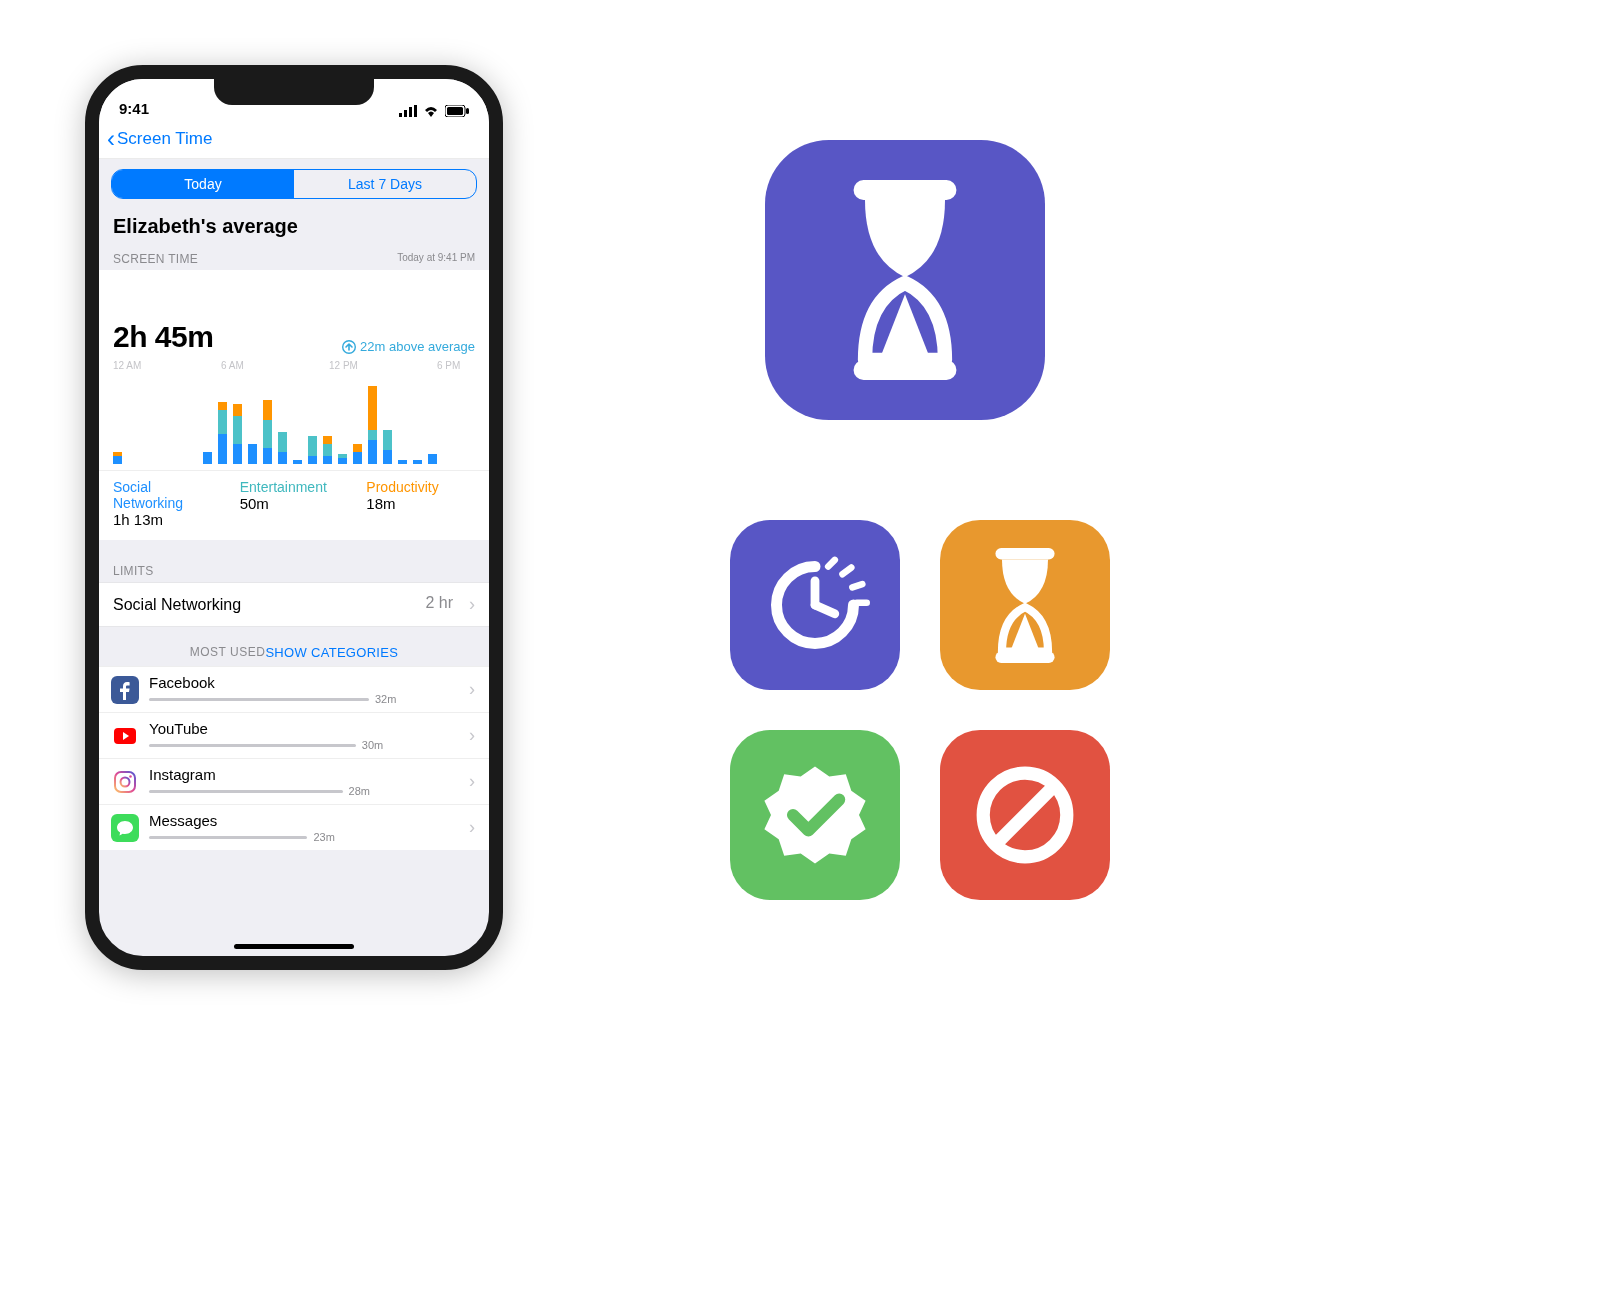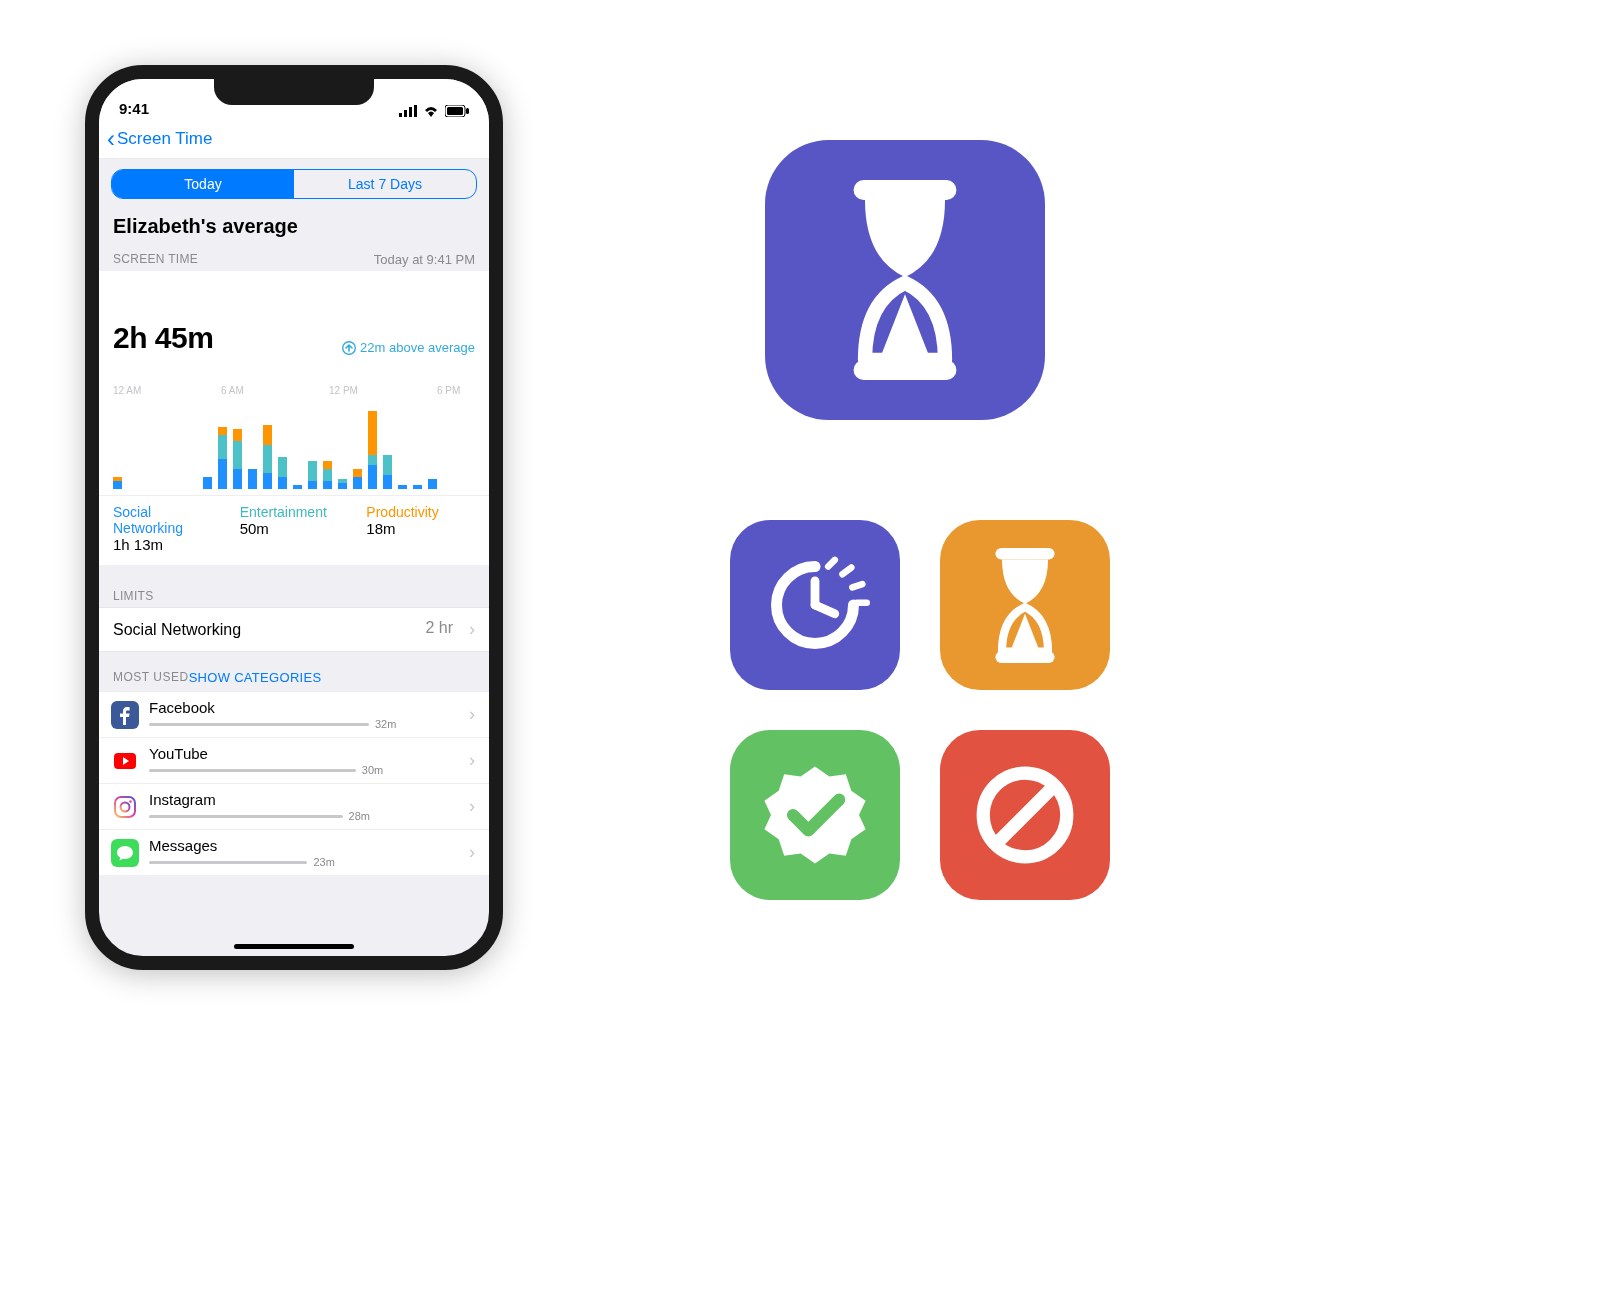--- a/index.html
+++ b/index.html
@@ -63,30 +63,30 @@
   .segmented > div{flex:1;text-align:center;padding:6px 0;color:#007aff;cursor:pointer;}
   .segmented .active{background:#007aff;color:#fff;}
 
   .device-title{font-size:20px;font-weight:700;padding:6px 14px 8px;color:#000;}
 
   .section-header{
     font-size:12px; color:#8a8a8e; padding:6px 14px 4px;
     display:flex; justify-content:space-between; text-transform:uppercase;
     letter-spacing:.3px;
   }
-  .section-header .right{text-transform:none;font-size:13px;letter-spacing:0;}
+  .section-header .right{text-transform:none;font-size:10px;letter-spacing:0;}
 
   .card{background:#fff;}
 
   .total-row{padding:10px 14px 4px; display:flex; align-items:flex-end; justify-content:space-between;}
   .total-time{font-size:30px; font-weight:700; color:#000; letter-spacing:-0.5px;margin-top:40px;}
   .delta{color:#34aadc;font-size:13px;display:flex;align-items:center;gap:4px;}
 
   .hour-labels{display:flex;padding:2px 14px 0;font-size:10px;color:#c4c4c8;gap:70px;}
-  .hour-labels span{width:40px;margin-top:24px;}
+  .hour-labels span{width:40px;}
 
   .barchart{
     display:flex; align-items:flex-end; gap:6px;
     height:100px; padding:4px 14px 6px;
     border-bottom:1px solid #eee;
   }
   .bar{width:9px;display:flex;flex-direction:column-reverse;border-radius:1px;}
   .seg-blue{background:#1e90ff;}
   .seg-teal{background:#4cc2c8;}
   .seg-orange{background:#ff9500;}
@@ -101,21 +101,21 @@
 
   .list-row{
     background:#fff; padding:11px 14px; display:flex; align-items:center;
     justify-content:space-between; font-size:16px; color:#000;
     border-top:1px solid #e6e6e9; border-bottom:1px solid #e6e6e9;
   }
   .list-row .right{color:#8a8a8e; display:flex; align-items:flex-start; gap:16px;}
   .chev{color:#c7c7cc;font-size:18px;}
 
   .mu-header{
-    display:flex;justify-content:flex-start;padding:18px 14px 6px;
+    display:flex;justify-content:center;padding:18px 14px 6px;
     font-size:12px;
   }
   .mu-header .label{color:#8a8a8e;letter-spacing:.5px;}
   .mu-header .action{color:#007aff;font-size:13px;letter-spacing:.3px;}
 
   .app-row{
     background:#fff; padding:7px 14px 7px 12px; display:flex; align-items:center;
     gap:10px; border-top:1px solid #eee;
   }
   .app-icon{width:28px;height:28px;border-radius:6px;display:flex;align-items:center;justify-content:center;}

